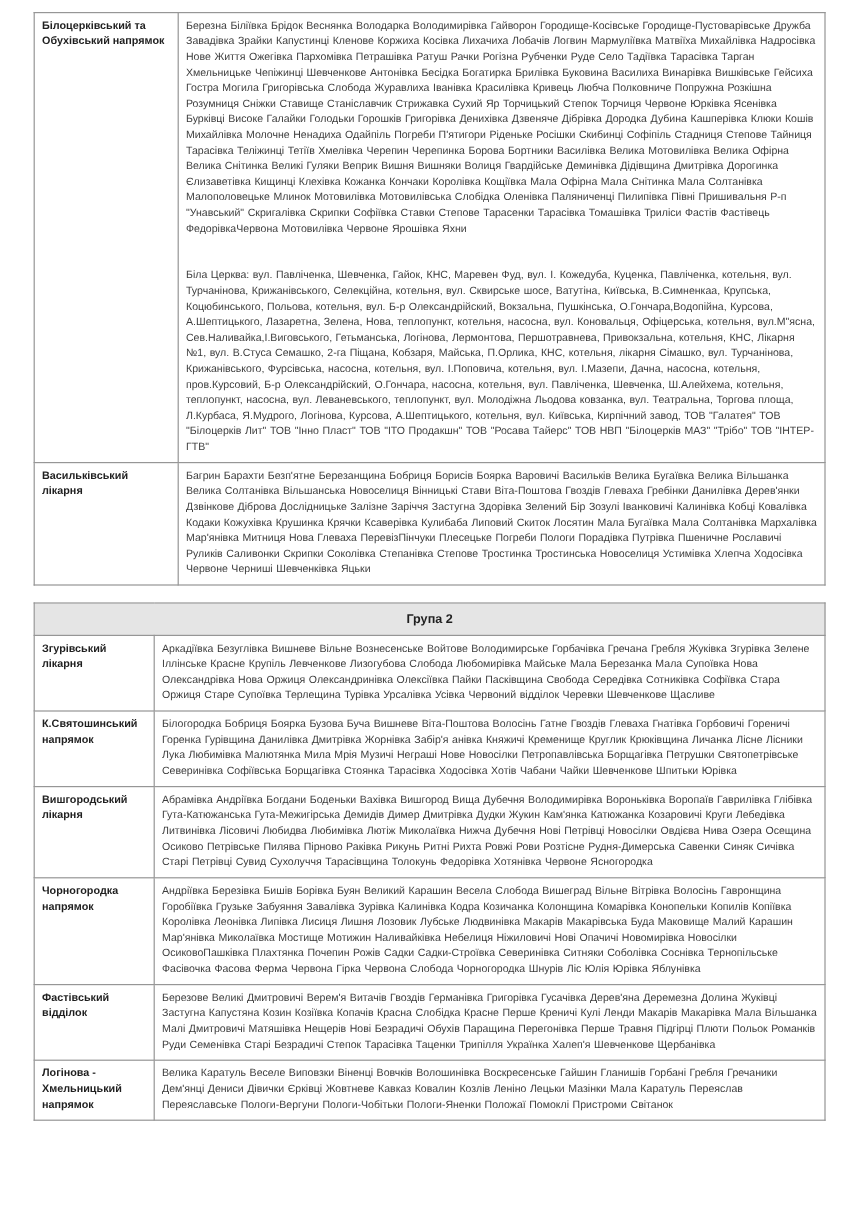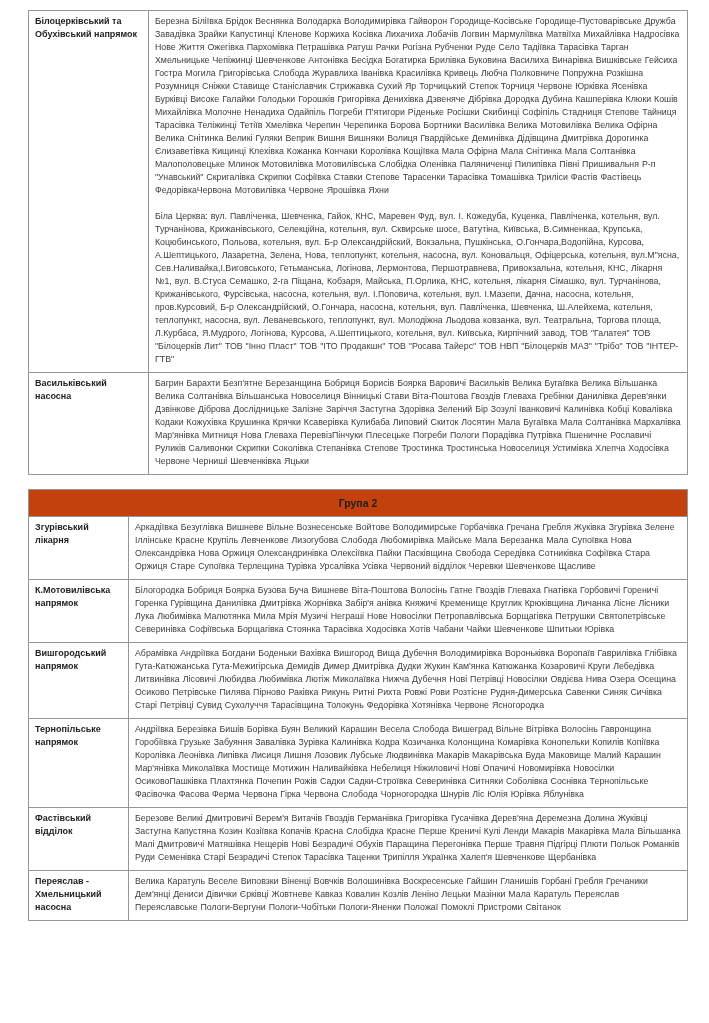--- a/index.html
+++ b/index.html
@@ -22,23 +22,23 @@
   .t2 col.col-label { width: 100px; }
   td.label-cell {
     font-weight: bold; color: #1f1f1f;
     font-size: 9px; line-height: 13px;
   }
   td.content-cell {
     color: #3d3d3d; font-size: 8.8px; line-height: 13px;
     word-spacing: 0.5px;
   }
   td.content-cell p { margin: 0; }
-  td.content-cell p + p { margin-top: 13px; }
+  td.content-cell p + p { margin-top: 26px; }
   tr.group-header-row td {
-    background: #c2410c; text-align: center; font-weight: bold;
+    background: #e5e5e5; text-align: center; font-weight: bold;
     font-size: 10.5px; color: #1f1f1f; padding: 7px 6px;
   }
   table.t2 { margin-top: 14px; }
 </style>
 </head>
 <body>
 
 <div class="page">
   <table class="grid t1">
     <colgroup>
@@ -47,21 +47,21 @@
       </colgroup>
     <tbody>
         <tr>
           <td class="label-cell">Білоцерківський та Обухівський напрямок</td>
           <td class="content-cell">
             <p>Березна Біліївка Брідок Веснянка Володарка Володимирівка Гайворон Городище-Косівське Городище-Пустоварівське Дружба Завадівка Зрайки Капустинці Кленове Коржиха Косівка Лихачиха Лобачів Логвин Мармуліївка Матвіїха Михайлівка Надросівка Нове Життя Ожегівка Пархомівка Петрашівка Ратуш Рачки Рогізна Рубченки Руде Село Тадіївка Тарасівка Тарган Хмельницьке Чепіжинці Шевченкове Антонівка Бесідка Богатирка Брилівка Буковина Василиха Винарівка Вишківське Гейсиха Гостра Могила Григорівська Слобода Журавлиха Іванівка Красилівка Кривець Любча Полковниче Попружна Розкішна Розумниця Сніжки Ставище Станіславчик Стрижавка Сухий Яр Торчицький Степок Торчиця Червоне Юрківка Ясенівка Бурківці Високе Галайки Голодьки Горошків Григорівка Денихівка Дзвеняче Дібрівка Дородка Дубина Кашперівка Клюки Кошів Михайлівка Молочне Ненадиха Одайпіль Погреби П'ятигори Ріденьке Росішки Скибинці Софіпіль Стадниця Степове Тайниця Тарасівка Теліжинці Тетіїв Хмелівка Черепин Черепинка Борова Бортники Василівка Велика Мотовилівка Велика Офірна Велика Снітинка Великі Гуляки Веприк Вишня Вишняки Волиця Гвардійське Деминівка Дідівщина Дмитрівка Дорогинка Єлизаветівка Кищинці Клехівка Кожанка Кончаки Королівка Кощіївка Мала Офірна Мала Снітинка Мала Солтанівка Малополовецьке Млинок Мотовилівка Мотовилівська Слобідка Оленівка Паляниченці Пилипівка Півні Пришивальня Р-п "Унавський" Скригалівка Скрипки Софіївка Ставки Степове Тарасенки Тарасівка Томашівка Триліси Фастів Фастівець ФедорівкаЧервона Мотовилівка Червоне Ярошівка Яхни</p>
             <p>Біла Церква: вул. Павліченка, Шевченка, Гайок, КНС, Маревен Фуд, вул. І. Кожедуба, Куценка, Павліченка, котельня, вул. Турчанінова, Крижанівського, Селекційна, котельня, вул. Сквирське шосе, Ватутіна, Київська, В.Симненкаа, Крупська, Коцюбинського, Польова, котельня, вул. Б-р Олександрійский, Вокзальна, Пушкінська, О.Гончара,Водопійна, Курсова, А.Шептицького, Лазаретна, Зелена, Нова, теплопункт, котельня, насосна, вул. Коновальця, Офіцерська, котельня, вул.М"ясна, Сев.Наливайка,І.Виговського, Гетьманська, Логінова, Лермонтова, Першотравнева, Привокзальна, котельня, КНС, Лікарня №1, вул. В.Стуса Семашко, 2-га Піщана, Кобзаря, Майська, П.Орлика, КНС, котельня, лікарня Сімашко, вул. Турчанінова, Крижанівського, Фурсівська, насосна, котельня, вул. І.Поповича, котельня, вул. І.Мазепи, Дачна, насосна, котельня, пров.Курсовий, Б-р Олександрійский, О.Гончара, насосна, котельня, вул. Павліченка, Шевченка, Ш.Алейхема, котельня, теплопункт, насосна, вул. Леваневського, теплопункт, вул. Молодіжна Льодова ковзанка, вул. Театральна, Торгова площа, Л.Курбаса, Я.Мудрого, Логінова, Курсова, А.Шептицького, котельня, вул. Київська, Кирпічний завод,  ТОВ "Галатея" ТОВ "Білоцерків Лит" ТОВ "Інно Пласт" ТОВ "ІТО Продакшн" ТОВ "Росава Тайерс" ТОВ НВП "Білоцерків МАЗ"  "Трібо" ТОВ "ІНТЕР-ГТВ"</p>
           </td>
         </tr>
         <tr>
-          <td class="label-cell">Васильківський насосна</td>
+          <td class="label-cell">Васильківський лікарня</td>
           <td class="content-cell">
             <p>Багрин Барахти Безп'ятне Березанщина Бобриця Борисів Боярка Варовичі Васильків Велика Бугаївка Велика Вільшанка Велика Солтанівка Вільшанська Новоселиця Вінницькі Стави Віта-Поштова Гвоздів Глеваха Гребінки Данилівка Дерев'янки Дзвінкове Діброва Дослідницьке Залізне Заріччя Застугна Здорівка Зелений Бір Зозулі Іванковичі Калинівка Кобці Ковалівка Кодаки Кожухівка Крушинка Крячки Ксаверівка Кулибаба Липовий Скиток Лосятин Мала Бугаївка Мала Солтанівка Мархалівка Мар'янівка Митниця Нова Глеваха ПеревізПінчуки Плесецьке Погреби Пологи Порадівка Путрівка Пшеничне Рославичі Руликів Саливонки Скрипки Соколівка Степанівка Степове Тростинка Тростинська Новоселиця Устимівка Хлепча Ходосівка Червоне Черниші Шевченківка Яцьки</p>
           </td>
         </tr>
       </tbody>
   </table>
   <table class="grid t2">
     <colgroup>
         <col class="col-label">
         <col class="col-content">
@@ -70,44 +70,44 @@
         <tr class="group-header-row">
           <td colspan="2">Група 2</td>
         </tr>
         <tr>
           <td class="label-cell">Згурівський лікарня</td>
           <td class="content-cell">
             <p>Аркадіївка Безуглівка Вишневе Вільне Вознесенське Войтове Володимирське Горбачівка Гречана Гребля Жуківка Згурівка Зелене Іллінське Красне Крупіль Левченкове Лизогубова Слобода Любомирівка Майське Мала Березанка Мала Супоївка Нова Олександрівка Нова Оржиця Олександринівка Олексіївка Пайки Пасківщина Свобода Середівка Сотниківка Софіївка Стара Оржиця Старе Супоївка Терлещина Турівка Урсалівка Усівка Червоний відділок Черевки Шевченкове Щасливе</p>
           </td>
         </tr>
         <tr>
-          <td class="label-cell">К.Мотовилівська напрямок</td>
+          <td class="label-cell">К.Святошинський напрямок</td>
           <td class="content-cell">
             <p>Білогородка Бобриця Боярка Бузова Буча Вишневе Віта-Поштова Волосінь Гатне Гвоздів Глеваха Гнатівка Горбовичі Гореничі Горенка Гурівщина Данилівка Дмитрівка Жорнівка Забір'я  анівка Княжичі Кременище Круглик Крюківщина Личанка Лісне Лісники Лука Любимівка Малютянка Мила Мрія Музичі Неграші Нове Новосілки Петропавлівська Борщагівка Петрушки Святопетрівське Северинівка Софіївська Борщагівка Стоянка Тарасівка Ходосівка Хотів Чабани Чайки Шевченкове Шпитьки Юрівка</p>
           </td>
         </tr>
         <tr>
-          <td class="label-cell">Вишгородський напрямок</td>
+          <td class="label-cell">Вишгородський лікарня</td>
           <td class="content-cell">
             <p>Абрамівка Андріївка Богдани Боденьки Вахівка Вишгород Вища Дубечня Володимирівка Вороньківка Воропаїв Гаврилівка Глібівка Гута-Катюжанська Гута-Межигірська Демидів Димер Дмитрівка Дудки Жукин Кам'янка Катюжанка Козаровичі Круги Лебедівка Литвинівка Лісовичі Любидва Любимівка Лютіж Миколаївка Нижча Дубечня Нові Петрівці Новосілки Овдієва Нива Озера Осещина Осиково Петрівське Пилява Пірново Раківка Рикунь Ритні Рихта Ровжі Рови Розтісне Рудня-Димерська Савенки Синяк Сичівка Старі Петрівці Сувид Сухолуччя Тарасівщина Толокунь Федорівка Хотянівка Червоне Ясногородка</p>
           </td>
         </tr>
         <tr>
-          <td class="label-cell">Тернопільське напрямок</td>
+          <td class="label-cell">Чорногородка напрямок</td>
           <td class="content-cell">
             <p>Андріївка Березівка Бишів Борівка Буян Великий Карашин Весела Слобода Вишеград Вільне Вітрівка Волосінь Гавронщина Горобіївка Грузьке Забуяння Завалівка Зурівка Калинівка Кодра Козичанка Колонщина Комарівка Конопельки Копилів Копіївка Королівка Леонівка Липівка Лисиця Лишня Лозовик Лубське Людвинівка Макарів Макарівська Буда Маковище Малий Карашин Мар'янівка Миколаївка Мостище Мотижин Наливайківка Небелиця Ніжиловичі Нові Опачичі Новомирівка Новосілки ОсиковоПашківка Плахтянка Почепин Рожів Садки Садки-Строївка Северинівка Ситняки Соболівка Соснівка Тернопільське Фасівочка Фасова Ферма Червона Гірка Червона Слобода Чорногородка Шнурів Ліс Юлія Юрівка Яблунівка</p>
           </td>
         </tr>
         <tr>
           <td class="label-cell">Фастівський відділок</td>
           <td class="content-cell">
             <p>Березове Великі Дмитровичі Верем'я Витачів Гвоздів Германівка Григорівка Гусачівка Дерев'яна Деремезна Долина Жуківці Застугна Капустяна Козин Козіївка Копачів Красна Слобідка Красне Перше Креничі Кулі Ленди Макарів Макарівка Мала Вільшанка Малі Дмитровичі Матяшівка Нещерів Нові Безрадичі Обухів Паращина Перегонівка Перше Травня Підгірці Плюти Польок Романків Руди Семенівка Старі Безрадичі Степок Тарасівка Таценки Трипілля Українка Халеп'я Шевченкове Щербанівка</p>
           </td>
         </tr>
         <tr>
-          <td class="label-cell">Переяслав - Хмельницький насосна</td>
+          <td class="label-cell">Логінова - Хмельницький напрямок</td>
           <td class="content-cell">
             <p>Велика Каратуль Веселе Виповзки Віненці Вовчків Волошинівка Воскресенське Гайшин Гланишів Горбані Гребля Гречаники Дем'янці Дениси Дівички Єрківці Жовтневе Кавказ Ковалин Козлів Леніно Лецьки Мазінки Мала Каратуль Переяслав Переяславське Пологи-Вергуни Пологи-Чобітьки Пологи-Яненки Положаї Помоклі Пристроми Світанок</p>
           </td>
         </tr>
       </tbody>
   </table>
 </div>
 
 </body></html>

